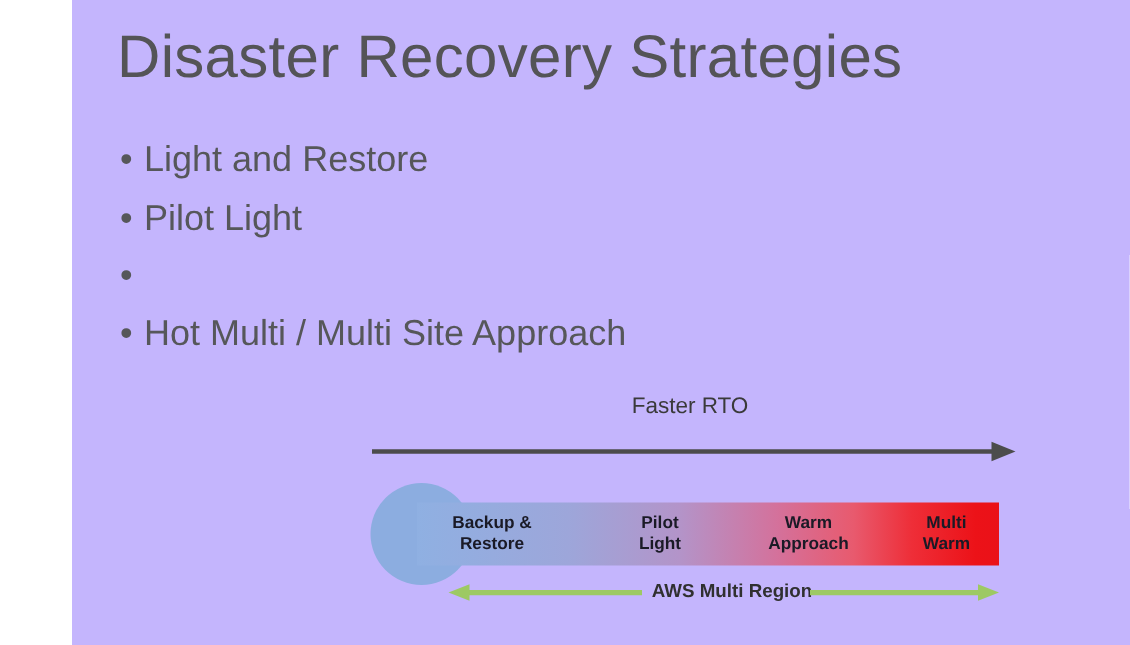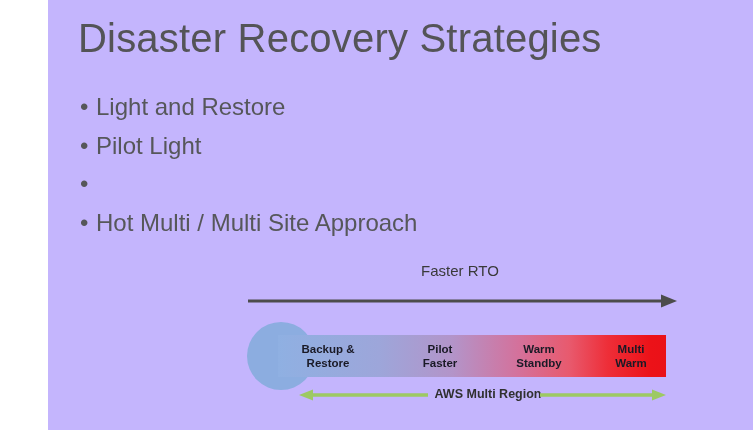--- a/index.html
+++ b/index.html
@@ -148,25 +148,25 @@
 
   <div class="spectrum-circle"></div>
   <div class="spectrum-bar"></div>
 
   <div class="bar-label bar-label-1">
     <div>Backup &amp;</div>
     <div>Restore</div>
   </div>
   <div class="bar-label bar-label-2">
     <div>Pilot</div>
-    <div>Faster</div>
+    <div>Light</div>
   </div>
   <div class="bar-label bar-label-3">
     <div>Warm</div>
-    <div>Standby</div>
+    <div>Approach</div>
   </div>
   <div class="bar-label bar-label-4">
     <div>Multi</div>
     <div>Warm</div>
   </div>
 
   <div class="region-label">AWS Multi Region</div>
 
   <svg class="diagram-svg" viewBox="0 0 753 430" xmlns="http://www.w3.org/2000/svg">
 

